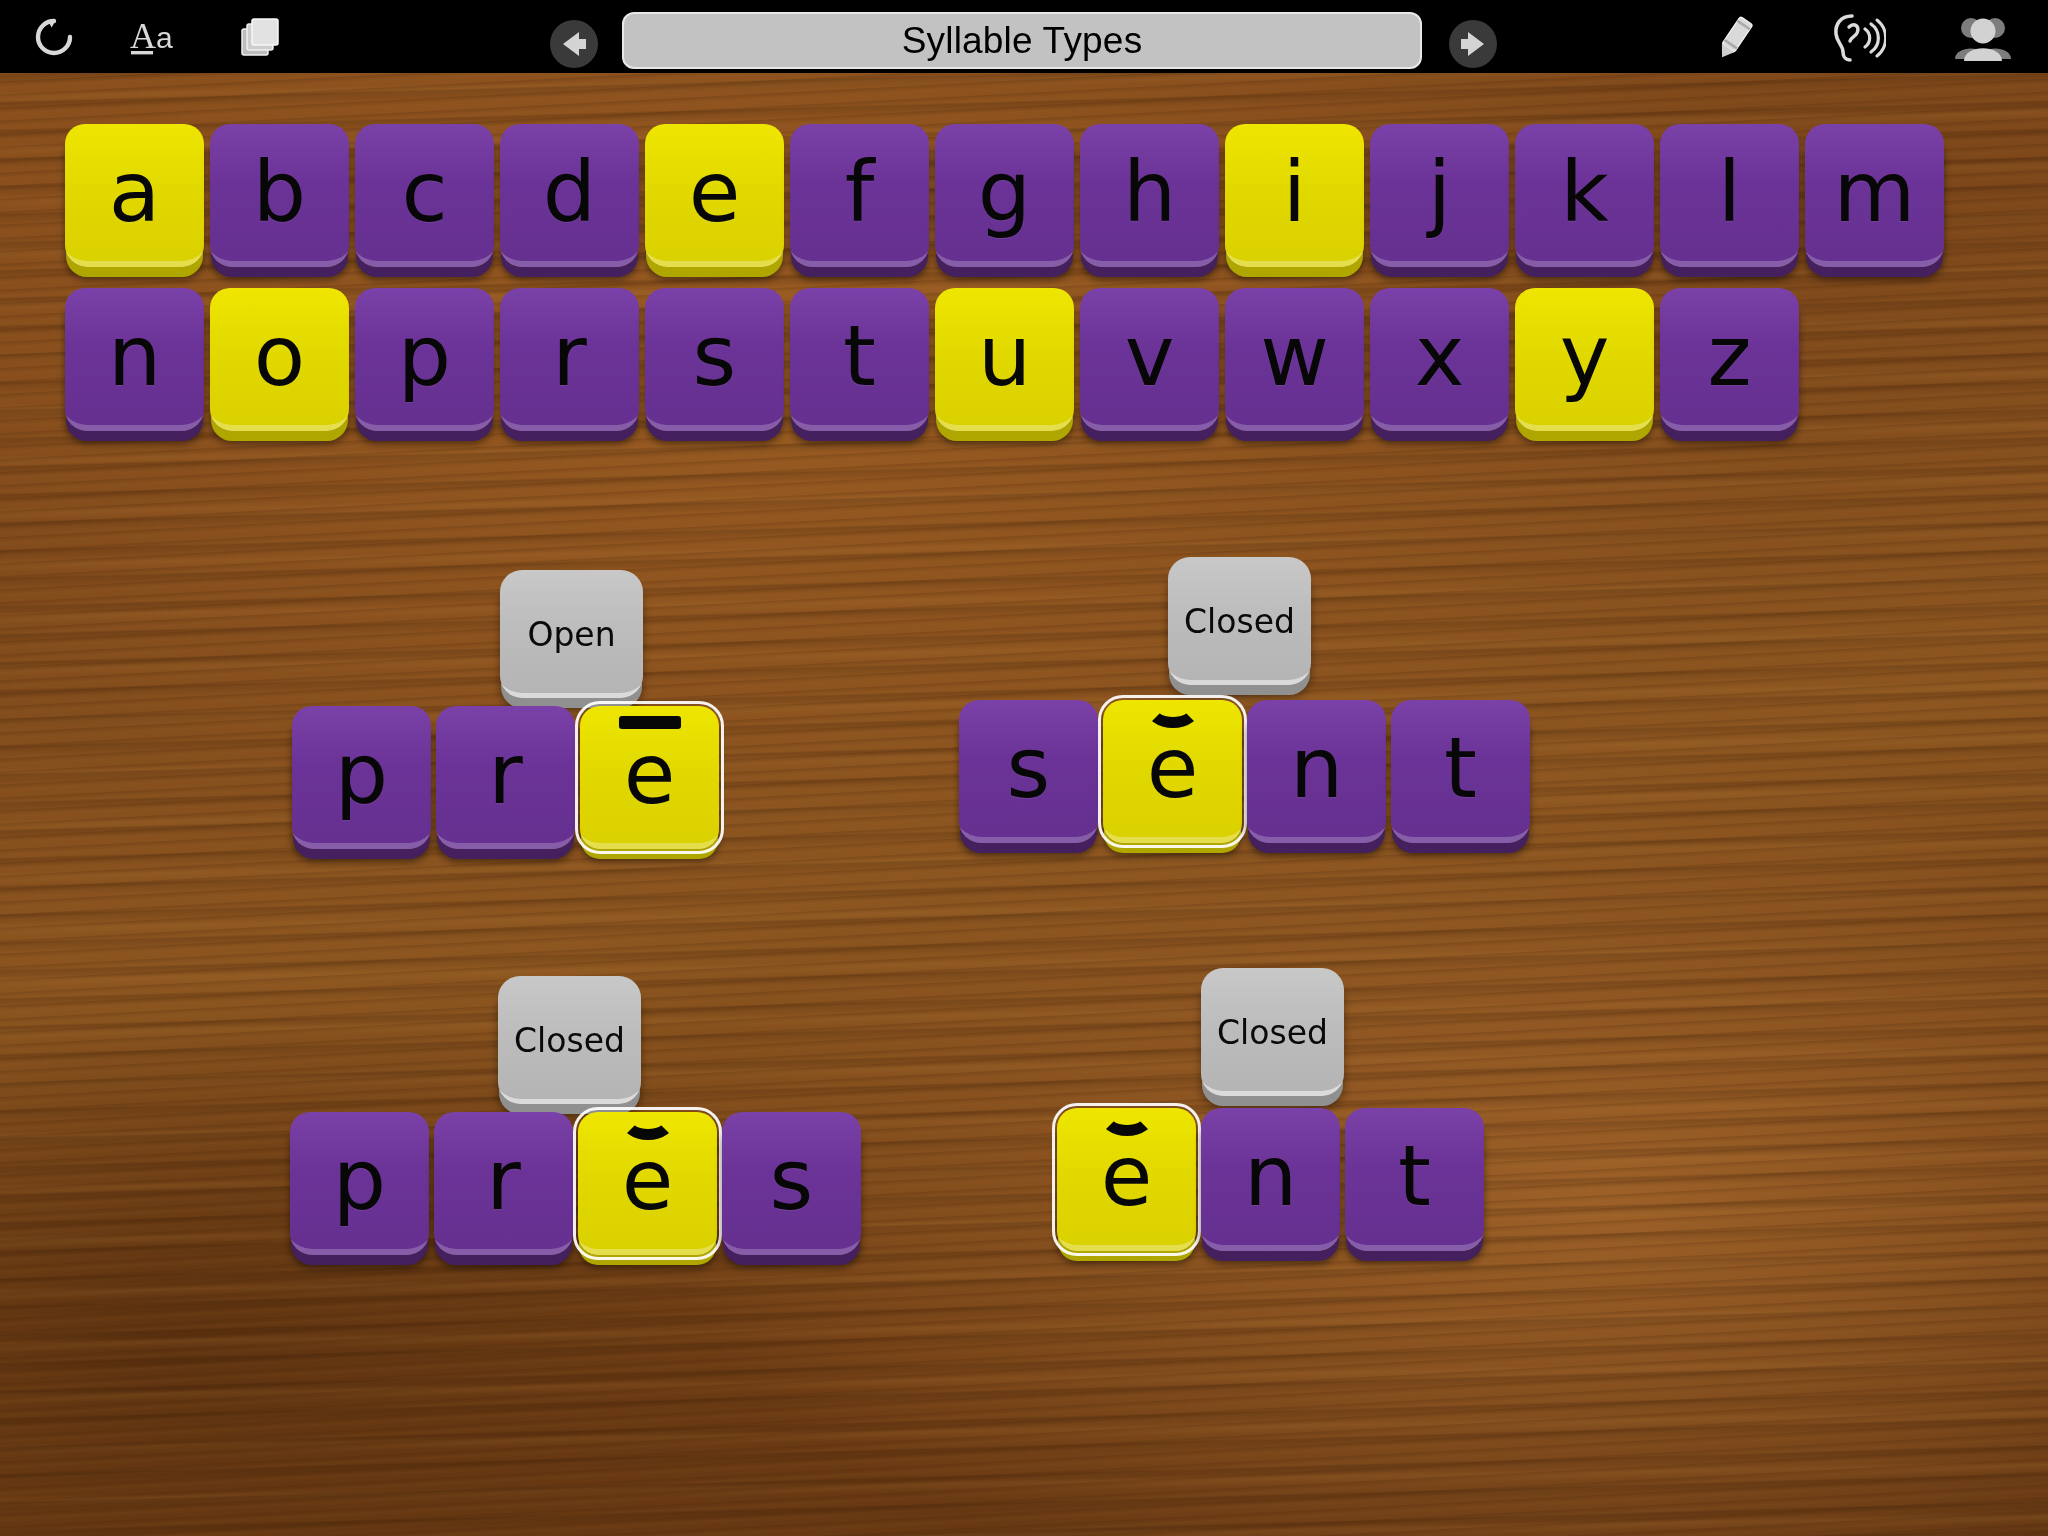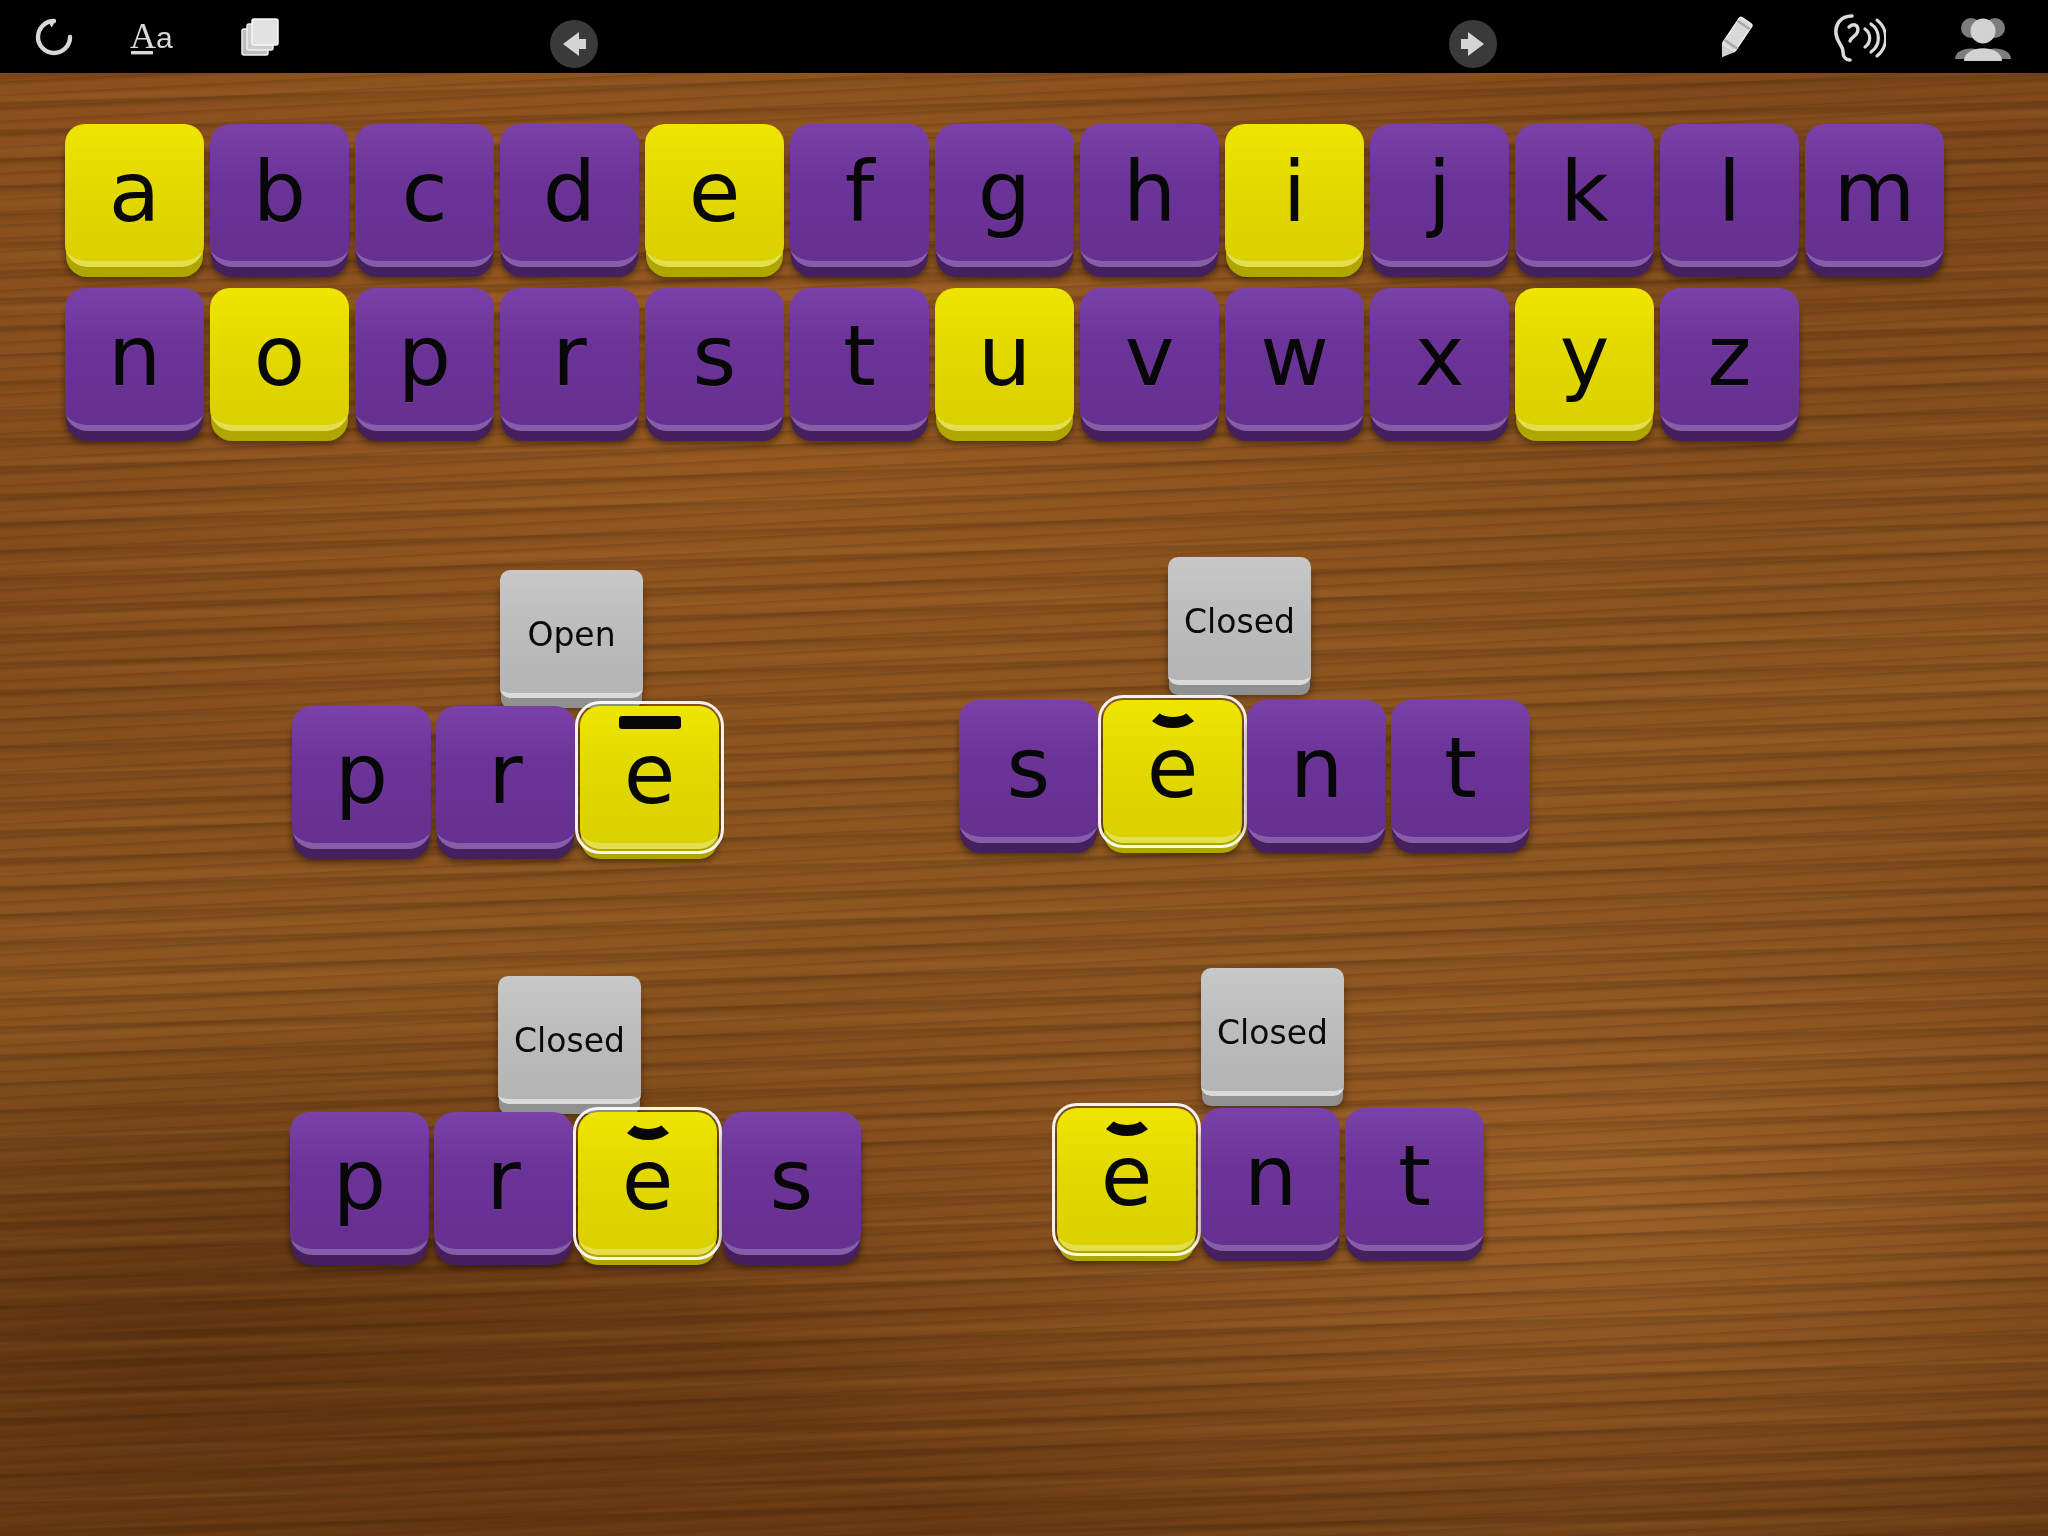--- a/index.html
+++ b/index.html
@@ -111,21 +111,21 @@
   }
 
   
   .word-group { position:absolute; }
   .word-tiles { position:relative; display:flex; z-index:8; }
   .word-tiles .tile { margin-right:5px; }
 
   .syl-label {
     position:absolute;
     width:143px; height:128px;
-    border-radius:10px;
+    border-radius:22px;
     background:linear-gradient(180deg,#c8c8c8 0%, #bcbcbc 46%, #b4b4b4 100%);
     box-shadow:
       inset 0 -11px 0 -6px rgba(255,255,255,0.5),
       0 11px 0 -1px #909090,
       0 13px 8px rgba(0,0,0,0.38);
     display:flex; align-items:center; justify-content:center;
     font-family:"DejaVu Sans", sans-serif;
     font-size:33px; color:#0a0a0a;
     z-index:4;
     user-select:none;
@@ -189,20 +189,23 @@
       </div>
     </div>
 
     <div id="nav-back">
       <svg width="52" height="52" viewBox="0 0 52 52">
         <circle cx="26" cy="26" r="24" fill="#3a3a3a"></circle>
         <path d="M31 14 L31 21 L38 21 L38 31 L31 31 L31 38 L15 26 Z" fill="#d4d4d4"></path>
       </svg>
     </div>
 
+    <div id="title-pill">
+      <span>Syllable Types</span>
+    </div>
 
     <div id="nav-fwd">
       <svg width="52" height="52" viewBox="0 0 52 52">
         <circle cx="26" cy="26" r="24" fill="#3a3a3a"></circle>
         <path d="M21 14 L21 21 L14 21 L14 31 L21 31 L21 38 L37 26 Z" fill="#d4d4d4"></path>
       </svg>
     </div>
 
     <div id="tb-right">
       <div class="tb-icon" style="width:118px;">

